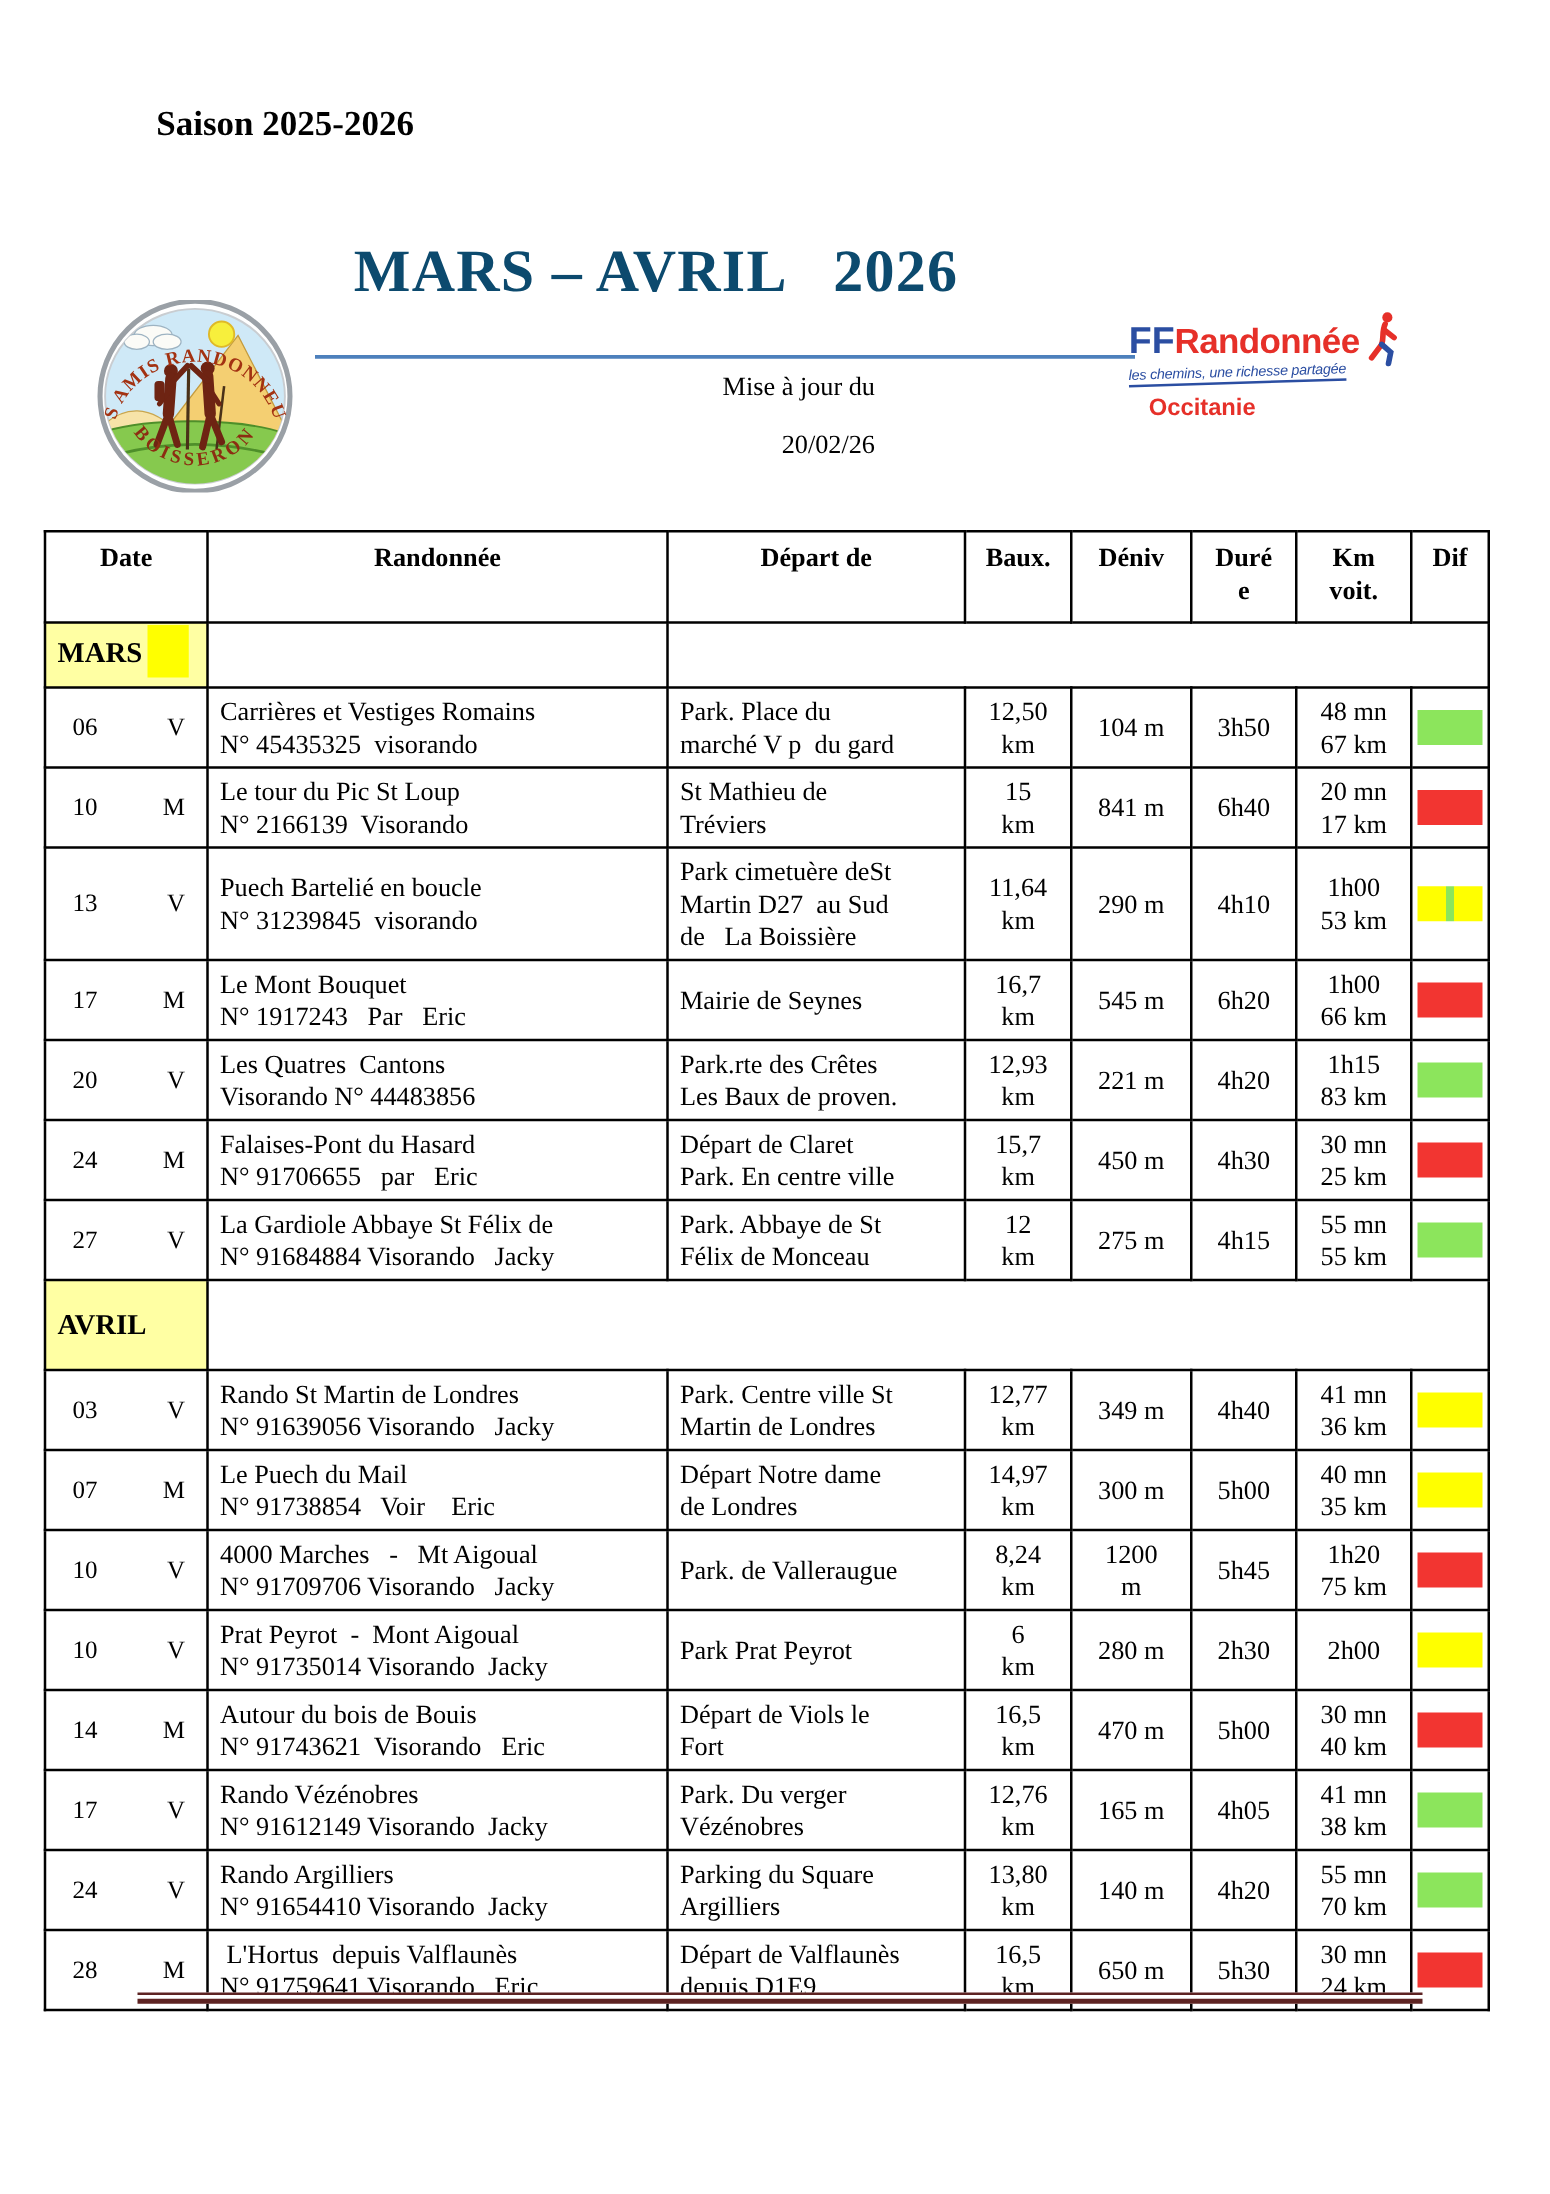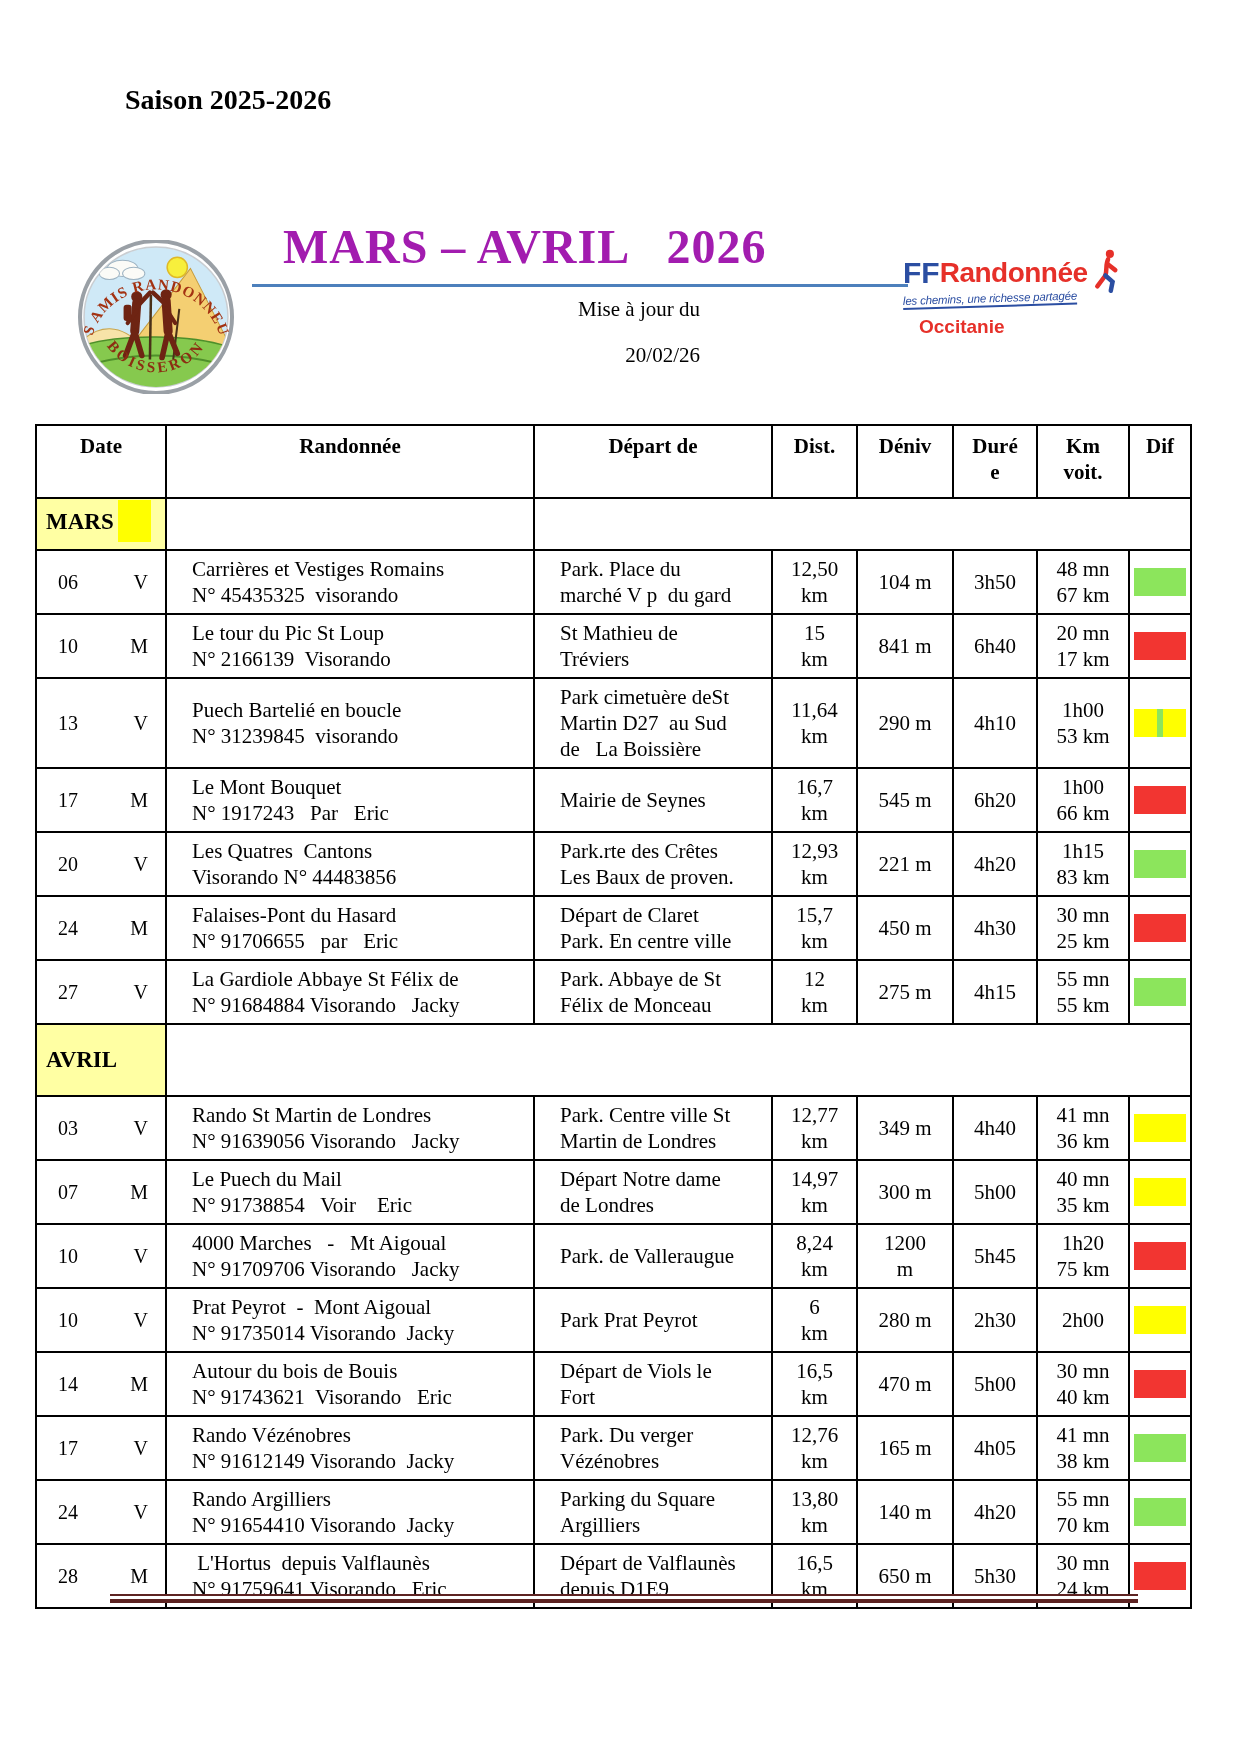--- a/index.html
+++ b/index.html
@@ -9,21 +9,21 @@
     font-family:"Liberation Serif","DejaVu Serif",serif; color:#000;
   }
 
   
   .club-line {
     position:absolute; left:125px; top:84px;
     font-size:28px; font-weight:bold; white-space:pre; display:flex; gap:56px;
   }
   .main-title {
     position:absolute; left:283px; top:190px;
-    font-size:48px; font-weight:bold; color:#a21caf; white-space:pre; letter-spacing:1px;margin-top:29px;
+    font-size:48px; font-weight:bold; color:#0c4a6e; white-space:pre; letter-spacing:1px;
   }
   .title-rule {
     position:absolute; left:252px; top:284px; width:656px; height:3px; background:#4d80bc;
   }
   .maj-label, .maj-date {
     position:absolute; left:440px; width:260px; text-align:right;
     font-size:21px; font-weight:normal;
   }
   .maj-label { top:297px; }
   .maj-date  { top:343px; }
@@ -47,21 +47,21 @@
   table.schedule {
     position:absolute; left:35px; top:424px; width:1155px;
     border-collapse:collapse; table-layout:fixed;
   }
   .schedule th, .schedule td { border:2px solid #000; }
   .schedule th {
     font-size:21px; font-weight:bold; text-align:center; vertical-align:top;
     padding-top:7px; height:63px; white-space:pre-line; line-height:26px;
   }
   .schedule td { font-size:21px; line-height:26px; vertical-align:middle; padding:5px 6px; }
-  td.c-rando, td.c-depart { text-align:left; white-space:pre-wrap; padding-left:25px; padding-right:4px; }
+  td.c-rando, td.c-depart { text-align:left; white-space:pre-wrap; padding-left:9px; padding-right:4px; }
   td.c-dist, td.c-deniv, td.c-duree, td.c-kmv { text-align:center; white-space:pre-wrap; padding-left:2px; padding-right:2px; }
   td.c-date { padding:0; }
   .date-wrap { display:flex; justify-content:space-between; align-items:center; padding:0 17px 0 21px; font-size:20px; }
 
   tr.section-row td.sec-label {
     background:#ffffa3; font-weight:bold; font-size:23px; text-align:left; padding-left:9px;
   }
   tr.sec0 td { height:40px; }
   tr.sec1 td { height:60px; }
   .mars-square { display:inline-block; width:33px; height:42px; background:#ffff00; vertical-align:middle; margin:-6px 0 0 4px; }
@@ -163,21 +163,21 @@
       <col style="width:96px">
         <col style="width:84px">
         <col style="width:92px">
         <col style="width:62px">
     </colgroup>
     <thead>
       <tr>
           <th>Date</th>
           <th>Randonnée</th>
           <th>Départ de</th>
-          <th>Dist.</th>
+          <th>Baux.</th>
           <th>Déniv</th>
           <th>Duré
 e</th>
           <th>Km
 voit.</th>
           <th>Dif</th>
         </tr>
     </thead>
     <tbody>
         <tr class="section-row sec0">

